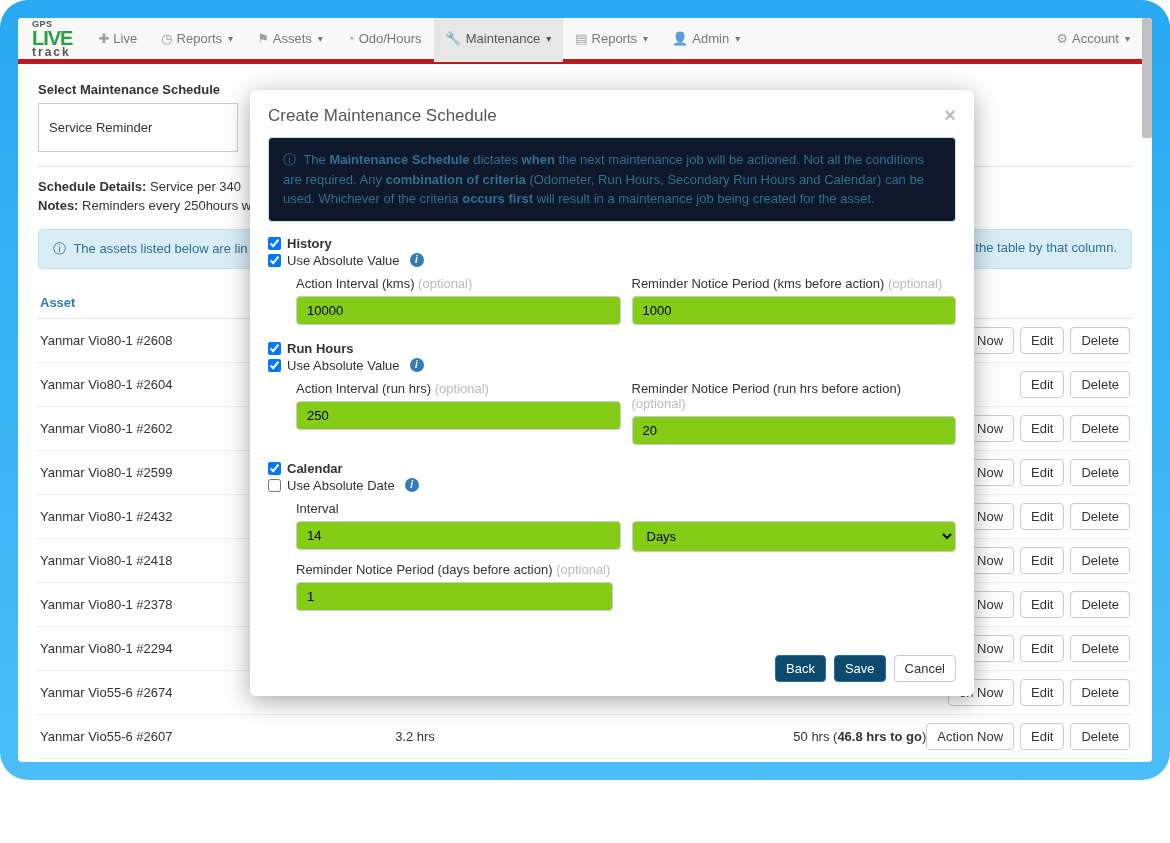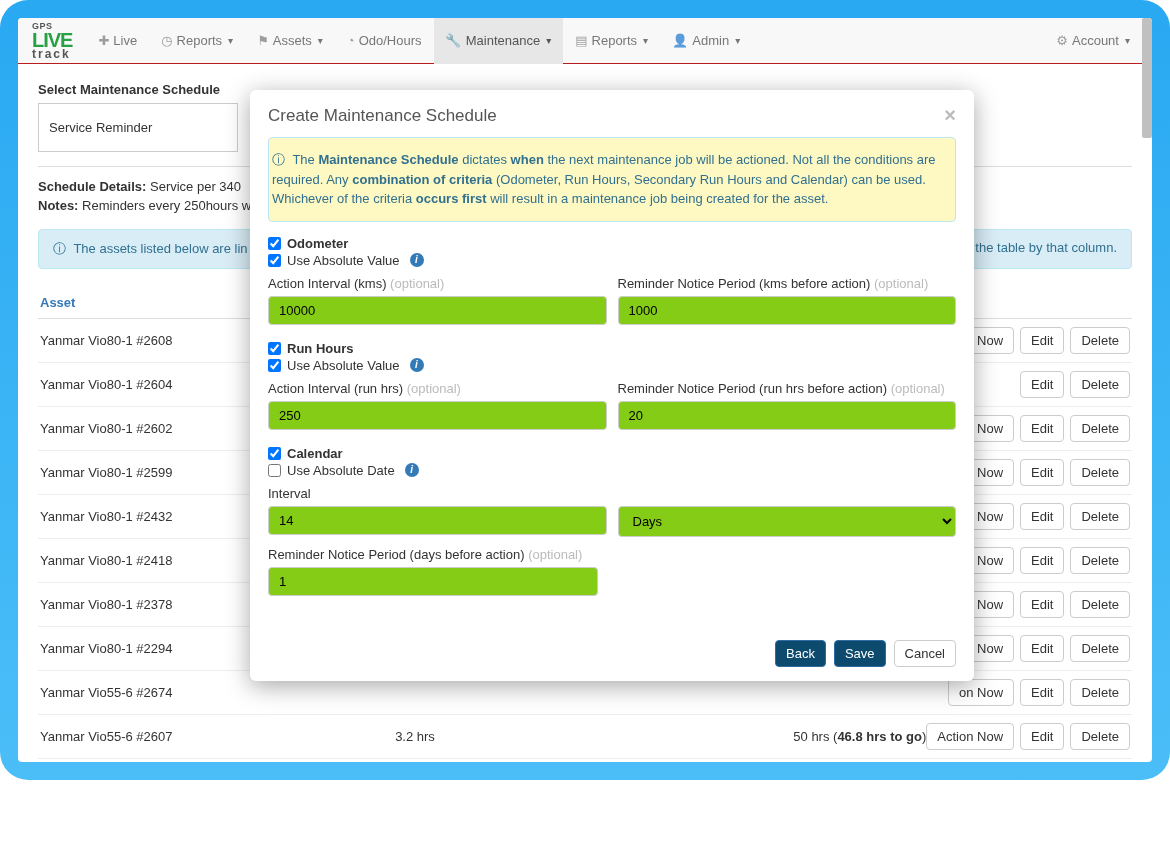--- a/index.html
+++ b/index.html
@@ -28,21 +28,21 @@
   width: 100%;
   height: 100%;
   position: relative;
   overflow: hidden;
 }
 
 .navbar {
   display: flex;
   align-items: center;
   height: 46px;
-  border-bottom: 1px solid #b91c1c;
+  border-bottom: 5px solid #b91c1c;
   background: #f8f8f8;
   padding: 0 10px;
 }
 .logo {
   font-weight: bold;
   font-size: 11px;
   margin-right: 10px;
   line-height: 0.9;
   padding: 2px 4px;
 }
@@ -133,25 +133,25 @@
 }
 .modal-header {
   padding: 14px 18px 10px;
   display: flex;
   align-items: center;
 }
 .modal-title { font-size: 17px; color: #555; }
 .modal-close { margin-left: auto; color: #bbb; font-size: 20px; cursor: pointer; font-weight: bold; }
 .modal-body { padding: 0 18px 14px; }
 .modal-info {
-  background: #fef9c3;
+  background: #0f172a;
   border: 1px solid #bce8f1;
   color: #31708f;
   border-radius: 4px;
-  padding: 12px 3px;
+  padding: 12px 14px;
   font-size: 13px;
   line-height: 1.5;
   margin-bottom: 14px;
 }
 .modal-info b { font-weight: bold; }
 .section { margin-bottom: 16px; }
 .check-row { display: flex; align-items: center; gap: 6px; margin: 2px 0; }
 .check-row input { margin: 0; }
 .check-row label { font-weight: bold; font-size: 13px; }
 .check-row.sub label { font-weight: normal; }
@@ -161,21 +161,21 @@
   background: #337ab7;
   color: #fff;
   border-radius: 50%;
   font-size: 10px;
   text-align: center;
   line-height: 14px;
   font-style: italic;
   font-weight: bold;
   margin-left: 4px;
 }
-.form-row { display: flex; gap: 11px; margin-top: 8px; }
+.form-row { display: flex; gap: 11px; margin-top: 8px; margin-left: 28px; }
 .form-col { flex: 1; }
 .form-label { font-size: 13px; color: #333; margin-bottom: 5px; display: block; }
 .form-label .optional { color: #bbb; font-size: 13px; }
 .form-input, .form-select {
   width: 100%;
   border: 1px solid #ccc;
   border-radius: 4px;
   padding: 6px 10px;
   font-size: 13px;
   background: #84cc16;
@@ -379,21 +379,21 @@
       </div>
       <div class="modal-body">
         <div class="modal-info">
           <span class="info-icon-sm">ⓘ</span>
           <span>The </span><b>Maintenance Schedule</b><span> dictates </span><b>when</b><span> the next maintenance job will be actioned. Not all the conditions are required. Any </span><b>combination of criteria</b><span> (Odometer, Run Hours, Secondary Run Hours and Calendar) can be used. Whichever of the criteria </span><b>occurs first</b><span> will result in a maintenance job being created for the asset.</span>
         </div>
 
         <div class="section">
           <div class="check-row">
               <input type="checkbox" checked="" style="">
-              <label>Odometer</label>
+              <label>History</label>
             </div>
           <div class="check-row sub">
               <input type="checkbox" checked="" style="">
               <label>Use Absolute Value</label>
               <span class="info-circle">i</span>
             </div>
           <div class="form-row">
             <div class="form-col">
               <span class="form-label"><span>Action Interval (kms)</span> <span class="optional">(optional)</span></span>
               <input class="form-input" value="10000" style="">

